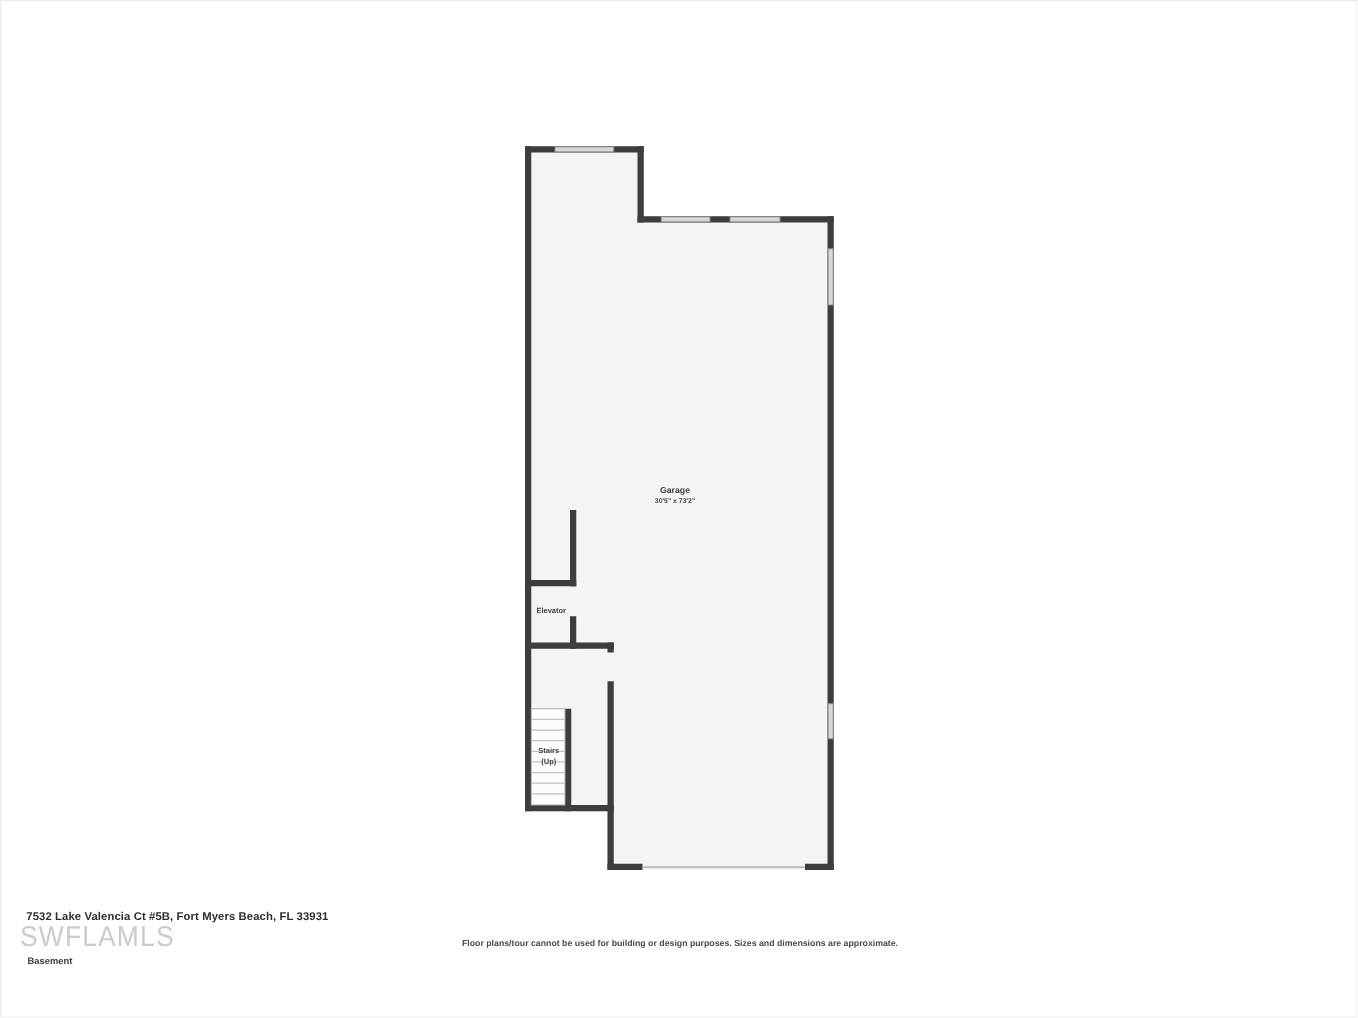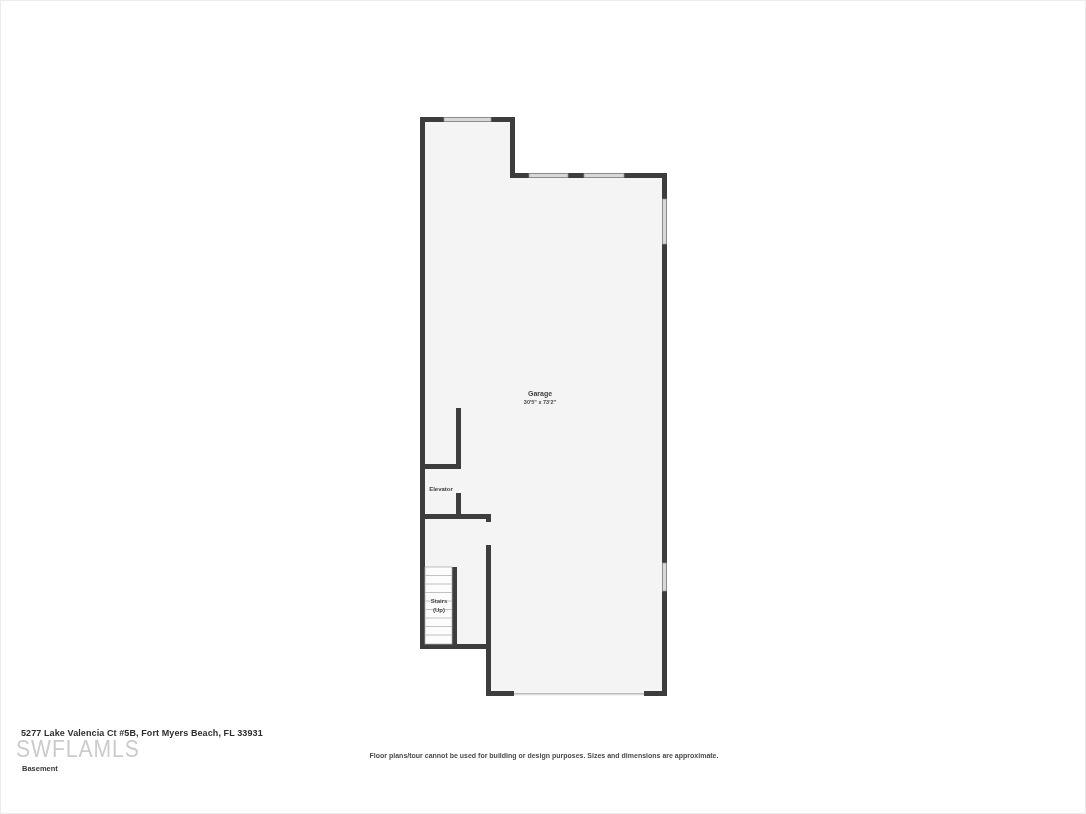--- a/index.html
+++ b/index.html
@@ -123,18 +123,18 @@
       </g>
     </g>
   </svg>
 
   <div class="room-label lbl-garage-name" style="left:539px; top:393px;">Garage</div>
   <div class="room-label lbl-garage-dims" style="left:539px; top:401px;">30'5" x 73'2"</div>
   <div class="room-label lbl-elevator" style="left:440px; top:489px;">Elevator</div>
   <div class="room-label lbl-stairs" style="left:438px; top:601px;">Stairs</div>
   <div class="room-label lbl-stairs" style="left:438px; top:610px;">(Up)</div>
 
-  <div class="footer-address">5277 Lake Valencia Ct #5B, Fort Myers Beach, FL 33931</div>
+  <div class="footer-address">7532 Lake Valencia Ct #5B, Fort Myers Beach, FL 33931</div>
   <div class="footer-floor-label">Basement</div>
   <div class="watermark">SWFLAMLS</div>
   <div class="disclaimer">Floor plans/tour cannot be used for building or design purposes. Sizes and dimensions are approximate.</div>
 
 </div>
 
 </body></html>

